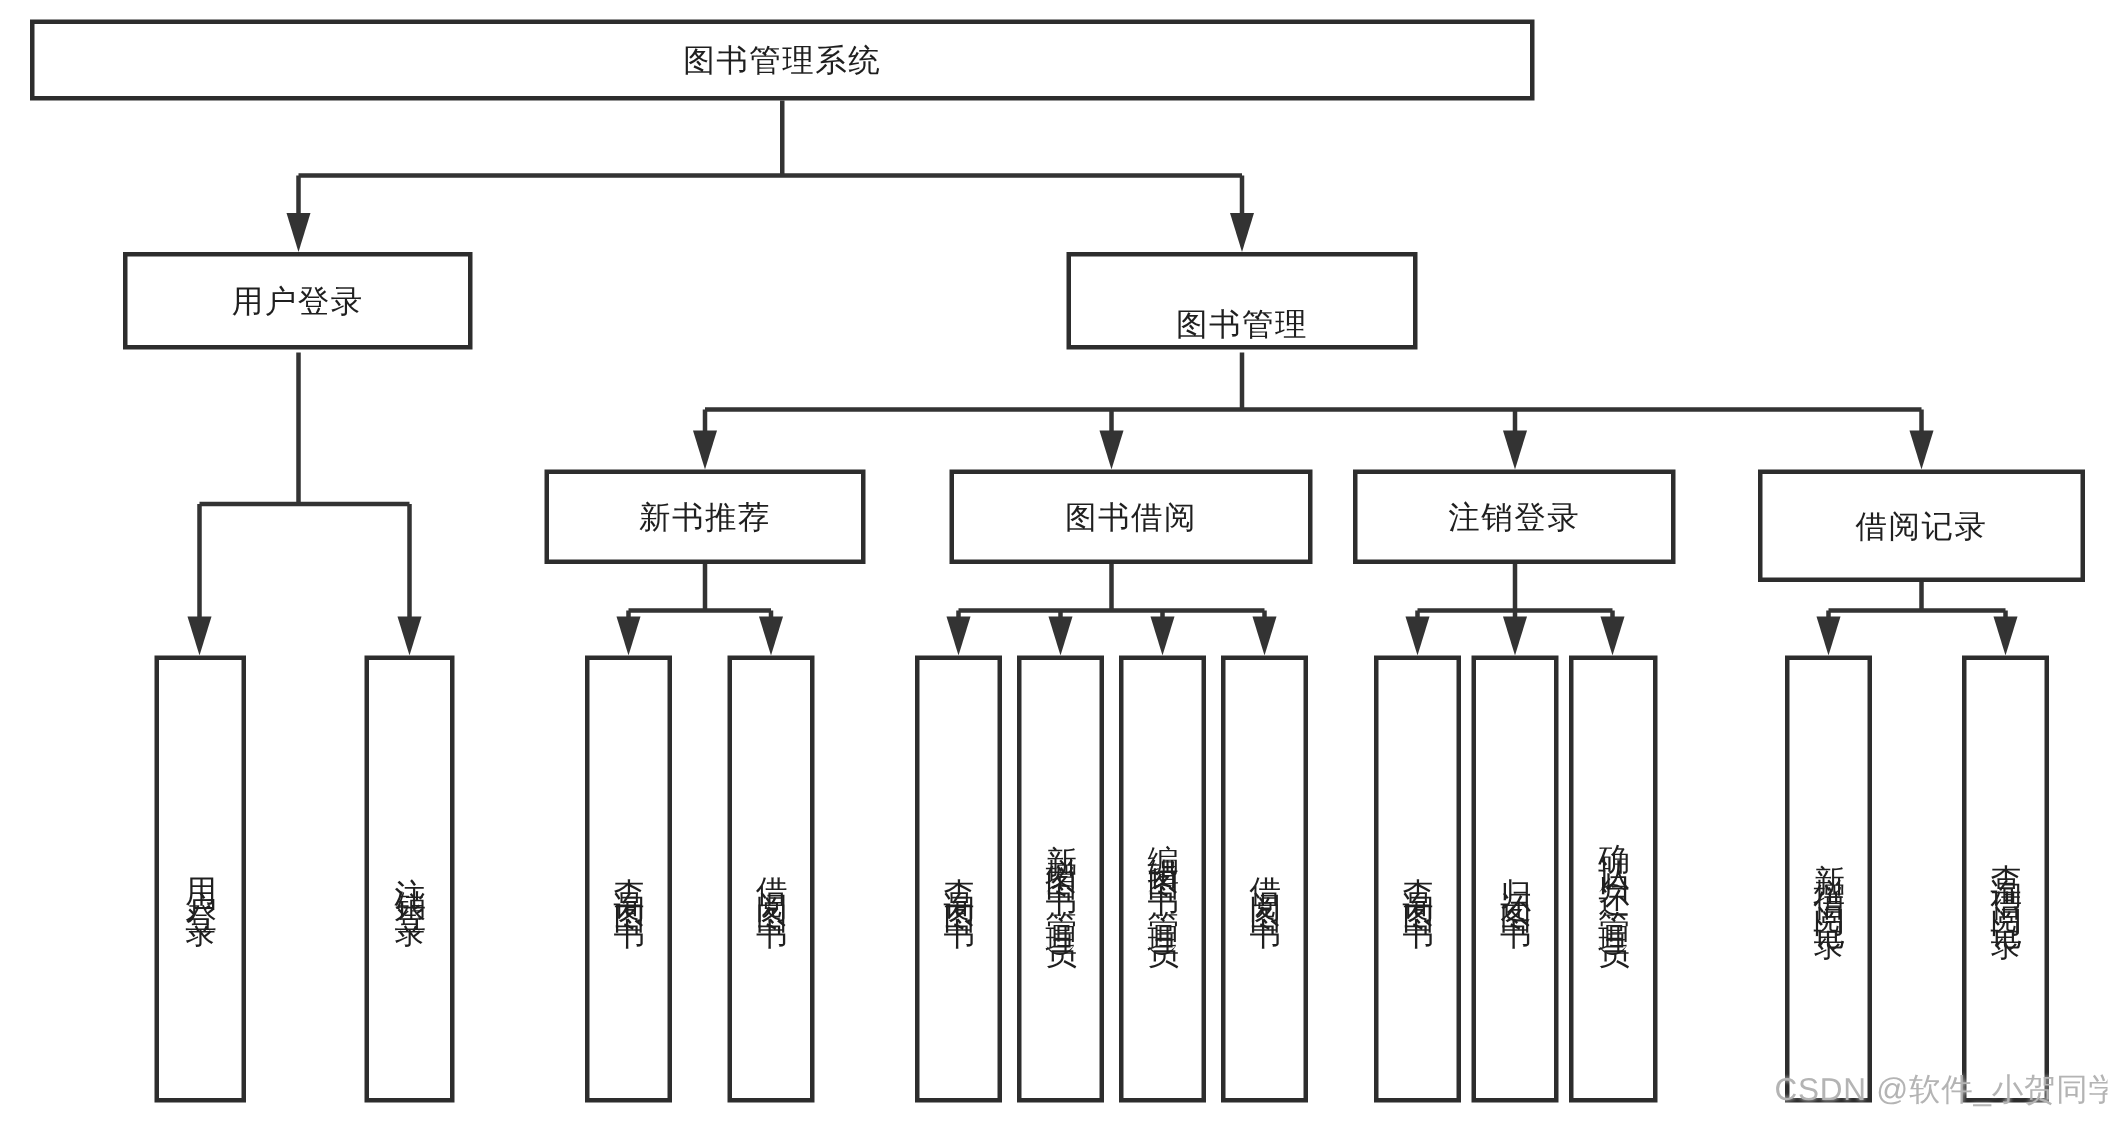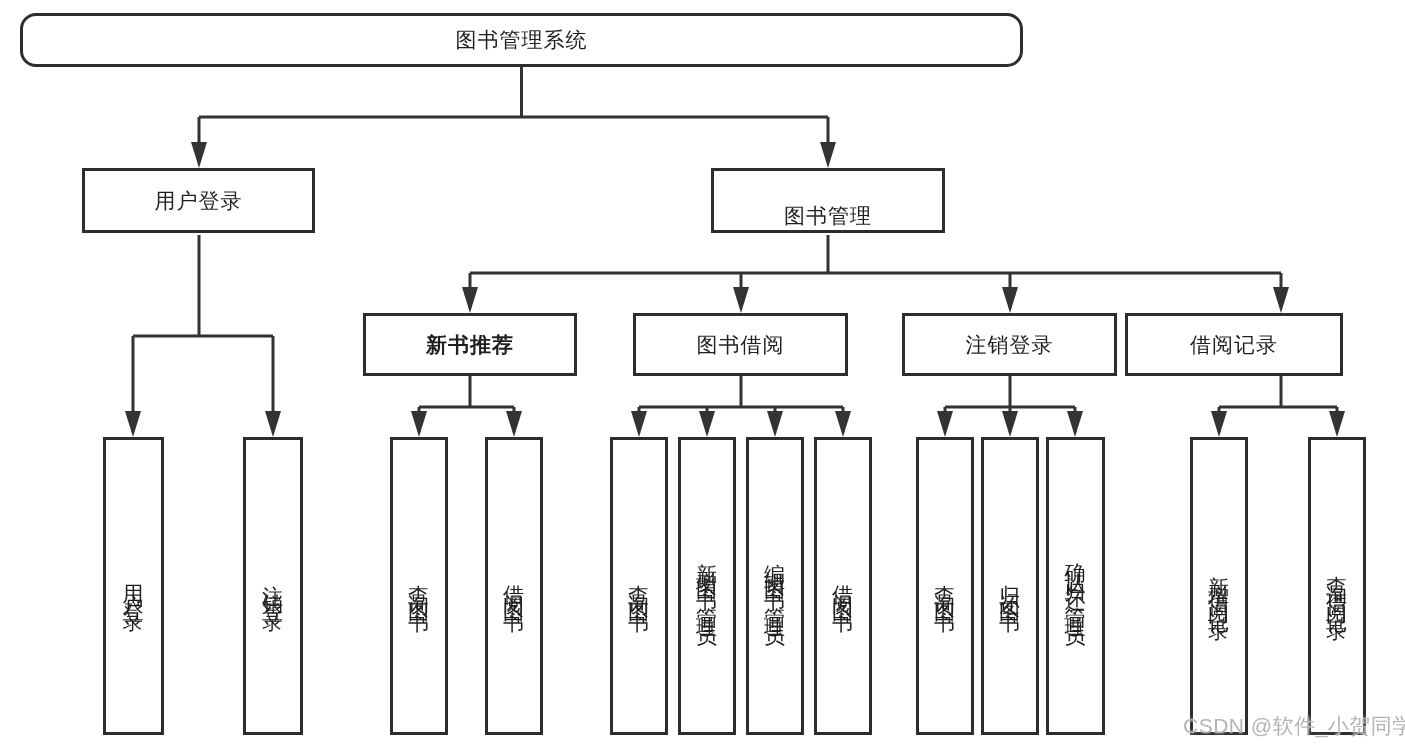--- a/index.html
+++ b/index.html
@@ -90,41 +90,41 @@
       <polygon class="arrow" points="767,411 783,411 775,437"></polygon>
       <polygon class="arrow" points="835,411 851,411 843,437"></polygon>
       <polygon class="arrow" points="937,411 953,411 945,437"></polygon>
       <polygon class="arrow" points="1002,411 1018,411 1010,437"></polygon>
       <polygon class="arrow" points="1067,411 1083,411 1075,437"></polygon>
       <polygon class="arrow" points="1211,411 1227,411 1219,437"></polygon>
       <polygon class="arrow" points="1329,411 1345,411 1337,437"></polygon>
     </g>
   </svg>
 
-  <div class="box h" style="left:20px;top:13px;width:1003px;height:54px;border-radius:16px;">
+  <div class="box h" style="left:20px;top:13px;width:1003px;height:54px;">
     <span>图书管理系统</span>
   </div>
 
   <div class="box h" style="left:82px;top:168px;width:233px;height:65px;">
     <span>用户登录</span>
   </div>
   <div class="box h" style="left:711px;top:168px;width:234px;height:65px;align-items:flex-end;">
     <span>图书管理</span>
   </div>
 
-  <div class="box h" style="left:363px;top:313px;width:214px;height:63px;font-weight:bold;">
+  <div class="box h" style="left:363px;top:313px;width:214px;height:63px;">
     <span>新书推荐</span>
   </div>
-  <div class="box h" style="left:633px;top:313px;width:215px;height:63px;text-align:right;">
+  <div class="box h" style="left:633px;top:313px;width:242px;height:63px;text-align:right;">
     <span>图书借阅</span>
   </div>
   <div class="box h" style="left:902px;top:313px;width:215px;height:63px;">
     <span>注销登录</span>
   </div>
-  <div class="box h" style="left:1125px;top:313px;width:218px;height:63px;">
+  <div class="box h" style="left:1172px;top:313px;width:218px;height:75px;">
     <span>借阅记录</span>
   </div>
 
   <div class="box v" style="left:103px;top:437px;width:61px;height:298px;">
     <span>用户登录</span>
   </div>
   <div class="box v" style="left:243px;top:437px;width:60px;height:298px;">
     <span>注销登录</span>
   </div>
 

